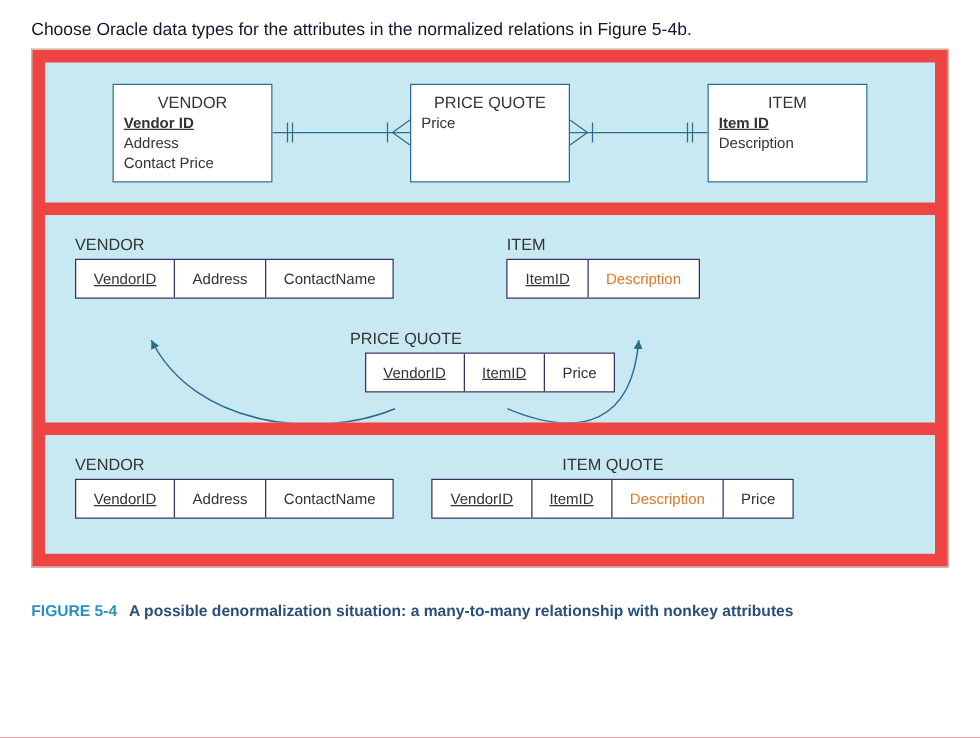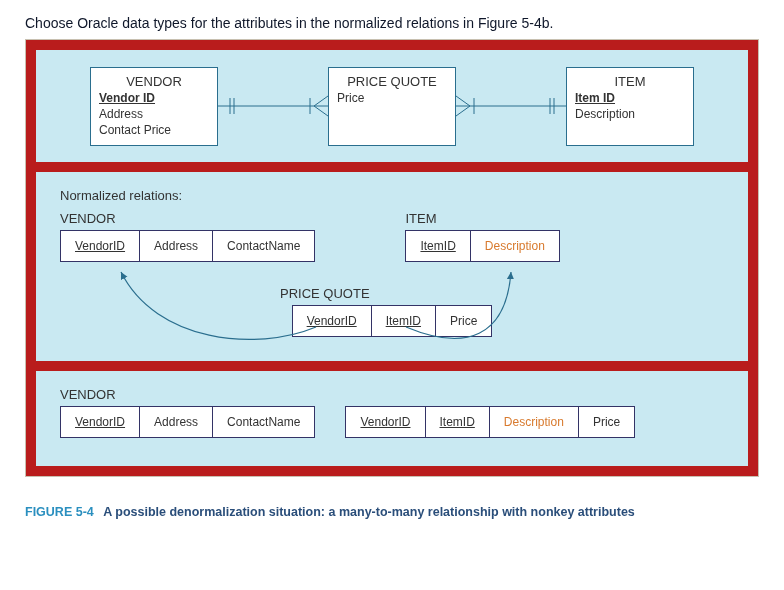--- a/index.html
+++ b/index.html
@@ -11,21 +11,21 @@
     width: 784px;
   }
   .question {
     font-size: 14px;
     color: #0f172a;
     margin-bottom: 8px;
   }
   .figure-frame {
     border: 1px solid #c8c0b0;
     padding: 10px;
-    background: #b91c1c;
+    background: #ef4444;
   }
   .panel {
     background: #c9e9f2;
     padding: 16px 24px;
     margin-bottom: 10px;
     position: relative;
   }
   .panel:last-child { margin-bottom: 0; }
 
   
@@ -172,21 +172,20 @@
       <div class="entity">
         <div class="entity-title">ITEM</div>
         <div class="pk">Item ID</div>
         <div class="attr">Description</div>
         <div class="attr" style="visibility:hidden">.</div>
       </div>
     </div>
   </div>
 
   <div class="panel" style="padding-bottom:24px;">
-    <div class="section-label">Normalized relations:</div>
 
     <div class="rel-row">
       <div class="rel-block">
         <div class="table-name">VENDOR</div>
         <div class="rel-table">
           <div class="cell pk">VendorID</div>
           <div class="cell">Address</div>
           <div class="cell">ContactName</div>
         </div>
       </div>
@@ -226,20 +225,21 @@
     <div class="denorm-row">
       <div class="rel-block">
         <div class="table-name">VENDOR</div>
         <div class="rel-table">
           <div class="cell pk">VendorID</div>
           <div class="cell">Address</div>
           <div class="cell">ContactName</div>
         </div>
       </div>
       <div class="rel-block">
+        <div class="table-name" style="text-align:center;">ITEM QUOTE</div>
         <div class="rel-table">
           <div class="cell pk">VendorID</div>
           <div class="cell pk">ItemID</div>
           <div class="cell orange">Description</div>
           <div class="cell">Price</div>
         </div>
       </div>
     </div>
 
     <svg class="arrow-svg" style="left:0;top:0;width:100%;height:100%;">

